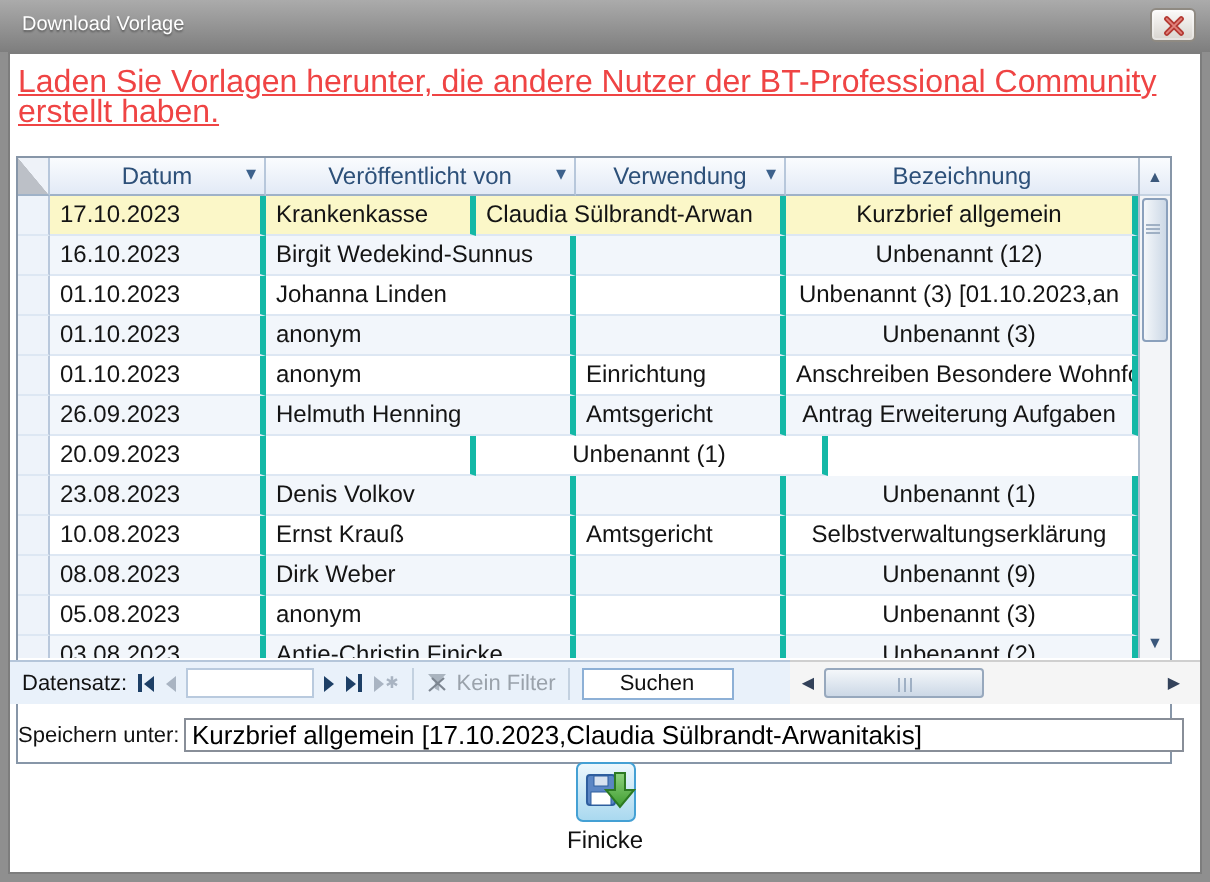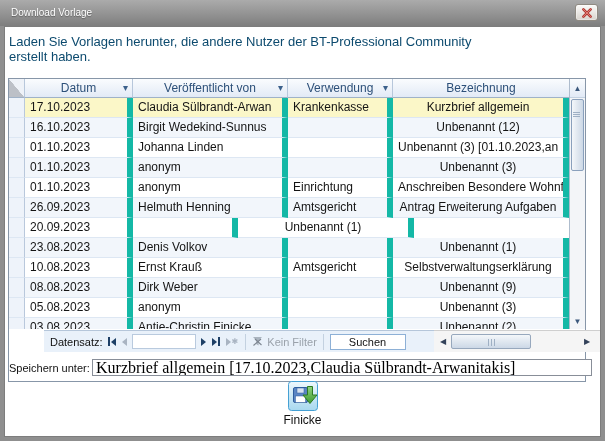--- a/index.html
+++ b/index.html
@@ -11,57 +11,57 @@
     background:linear-gradient(#ababab,#7e7e7e); color:#fff; font-size:10px;
     line-height:26px; padding-left:11px; text-shadow:0 1px 1px rgba(0,0,0,.35); }
   .closebtn { position:absolute; top:4px; right:7px; width:23px; height:17px;
     background:linear-gradient(#fbfaf9,#d8d4ce); border:1px solid #8f8a82; border-radius:3px;
     display:flex; align-items:center; justify-content:center; cursor:default;
     box-shadow:0 0 0 1px rgba(255,255,255,.35) inset; }
 
   
   .content { position:absolute; left:4px; right:4px; top:26px; bottom:4px;
     background:#fff; border:1px solid #7d7d7d; }
-  .intro { margin:7px 4px 0 4px; font-size:13px; line-height:15px; color:#0c4a6e; }
+  .intro { margin:7px 4px 0 4px; font-size:16px; line-height:15px; color:#ef4444;text-decoration:underline; }
 
   
   .table { position:absolute; left:3px; top:51px; width:578px; height:304px;
     border:1px solid #8796a8; background:#fff; overflow:hidden; }
   .thead { display:flex; height:19px; }
   .hcell { background:linear-gradient(#fafcfe,#e2eaf6); border-right:1px solid #b7c7db;
     border-bottom:1px solid #9fb2c8; color:#2d5079; font-size:12px; line-height:18px;
     text-align:center; position:relative; white-space:nowrap; overflow:hidden; }
   .hcell .dd { position:absolute; right:4px; top:0; font-size:10px; color:#3c618c; }
   .corner { width:16px; background:linear-gradient(to top right,#bcc0c7 49.5%,#eef2f8 50.5%); }
   .cw-d{width:108px;} .cw-v{width:155px;} .cw-w{width:105px;} .cw-b{width:176px;}
   .tbody { position:absolute; top:19px; left:0; width:560px; height:231px; overflow:hidden; }
   .trow { display:flex; height:20px; background:#fff; }
   .trow:nth-child(even) { background:#f2f6fb; }
   .trow.selected { background:#fbf7c8; }
-  .cell { border-right:6px solid #14b8a6; border-bottom:1px solid #dde7f3;
+  .cell { border-right:3px solid #14b8a6; border-bottom:1px solid #dde7f3;
     font-size:12px; line-height:19px; padding:0 5px; white-space:nowrap; overflow:hidden;
     color:#141414; }
   .cell.sel { width:16px; padding:0; background:#eef3fa; border-right:1px solid #b9c8dc; }
   .trow.selected .cell.sel { background:#eef3fa; }
   .cell.d{width:108px;} .cell.v{width:155px;} .cell.w{width:105px;} .cell.b{width:176px;text-align:center;}
 
   
   .vscroll { position:absolute; top:0; right:0; width:16px; height:250px;
     background:#f3f5f8; border-left:1px solid #aebccd; }
   .vs-up { height:19px; background:linear-gradient(#fafcfe,#e2eaf6); border-bottom:1px solid #c4d2e2;
     display:flex; align-items:center; justify-content:center; font-size:8px; color:#3b587c; }
   .vs-down { position:absolute; bottom:0; left:0; right:0; height:16px;
     display:flex; align-items:center; justify-content:center; font-size:8px; color:#3b587c; }
   .vs-thumb { position:absolute; top:20px; left:1px; width:13px; height:72px;
     background:linear-gradient(90deg,#f4f7fa,#ccd8e6); border:1px solid #8aa0bc; border-radius:2px; }
   .vs-grip { position:absolute; top:33px; left:3px; width:7px; height:6px;
     background:repeating-linear-gradient(#9fb0c4 0 1px, transparent 1px 2px); }
 
   
-  .navstrip { position:absolute; left:0; right:0; top:303px; height:22px; display:flex;margin-left:39px; }
+  .navstrip { position:absolute; left:0; right:0; top:303px; height:22px; display:flex; }
   .navbar { width:390px; height:22px; background:#e9f1fa; border-top:1px solid #b5c6da;
     display:flex; align-items:center; padding-left:6px; gap:4px; font-size:11px; color:#111; }
   .nav-btn { display:flex; align-items:center; gap:1px; color:#1d3f66; padding:0 1px; }
   .nav-btn.disabled { color:#a9b4c2; }
   .tri-l { width:0; height:0; border:4px solid transparent; border-right:5px solid currentColor; border-left:none; }
   .tri-r { width:0; height:0; border:4px solid transparent; border-left:5px solid currentColor; border-right:none; }
   .nbar { width:2px; height:9px; background:currentColor; }
   .star { font-size:8px; line-height:8px; color:currentColor; }
   .recbox { width:64px; height:15px; border:1px solid #b9cade; background:#fff; font-size:11px; padding:0 2px; }
   .vsep { width:1px; height:16px; background:#c3d1e0; margin:0 2px; }
@@ -75,21 +75,21 @@
     justify-content:center; font-size:8px; color:#33425a; }
   .hs-left { left:2px; } .hs-right { right:6px; }
   .hs-thumb { position:absolute; left:17px; top:3px; width:80px; height:15px;
     background:linear-gradient(#f4f7fa,#ccd8e6); border:1px solid #97a8bd; border-radius:2px; }
   .hs-grip { position:absolute; top:4px; left:36px; width:8px; height:7px;
     background:repeating-linear-gradient(90deg,#9fb0c4 0 1px, transparent 1px 3px); }
 
   
   .saverow { position:absolute; left:4px; top:332px; display:flex; align-items:center; }
   .saverow label { font-size:11px; color:#111; width:83px; }
-  .saveinput { width:500px; height:17px; border:1px solid #888e98; font-size:16px; padding:0 3px; background:#fff;font-family:Liberation Serif, serif; }
+  .saveinput { width:500px; height:17px; border:1px solid #888e98; font-size:13px; padding:0 3px; background:#fff; }
 
   
   .dlwrap { position:absolute; top:354px; left:50%; transform:translateX(-50%);
     display:flex; flex-direction:column; align-items:center; cursor:default; }
   .dllabel { font-size:12px; color:#111; margin-top:2px; }
 </style>
 </head>
 <body>
 
 <div class="window">
@@ -126,22 +126,22 @@
         </div>
         <div class="hcell cw-b" style="border-right:none;">
           <span>Bezeichnung</span>
         </div>
       </div>
 
       <div class="tbody">
           <div class="trow selected">
             <div class="cell sel"></div>
             <div class="cell d">17.10.2023</div>
+            <div class="cell w">Krankenkasse</div>
             <div class="cell v">Claudia Sülbrandt-Arwan</div>
-            <div class="cell w">Krankenkasse</div>
             <div class="cell b">Kurzbrief allgemein</div>
           </div>
           <div class="trow">
             <div class="cell sel"></div>
             <div class="cell d">16.10.2023</div>
             <div class="cell v">Birgit Wedekind-Sunnus</div>
             <div class="cell w"></div>
             <div class="cell b">Unbenannt (12)</div>
           </div>
           <div class="trow">

